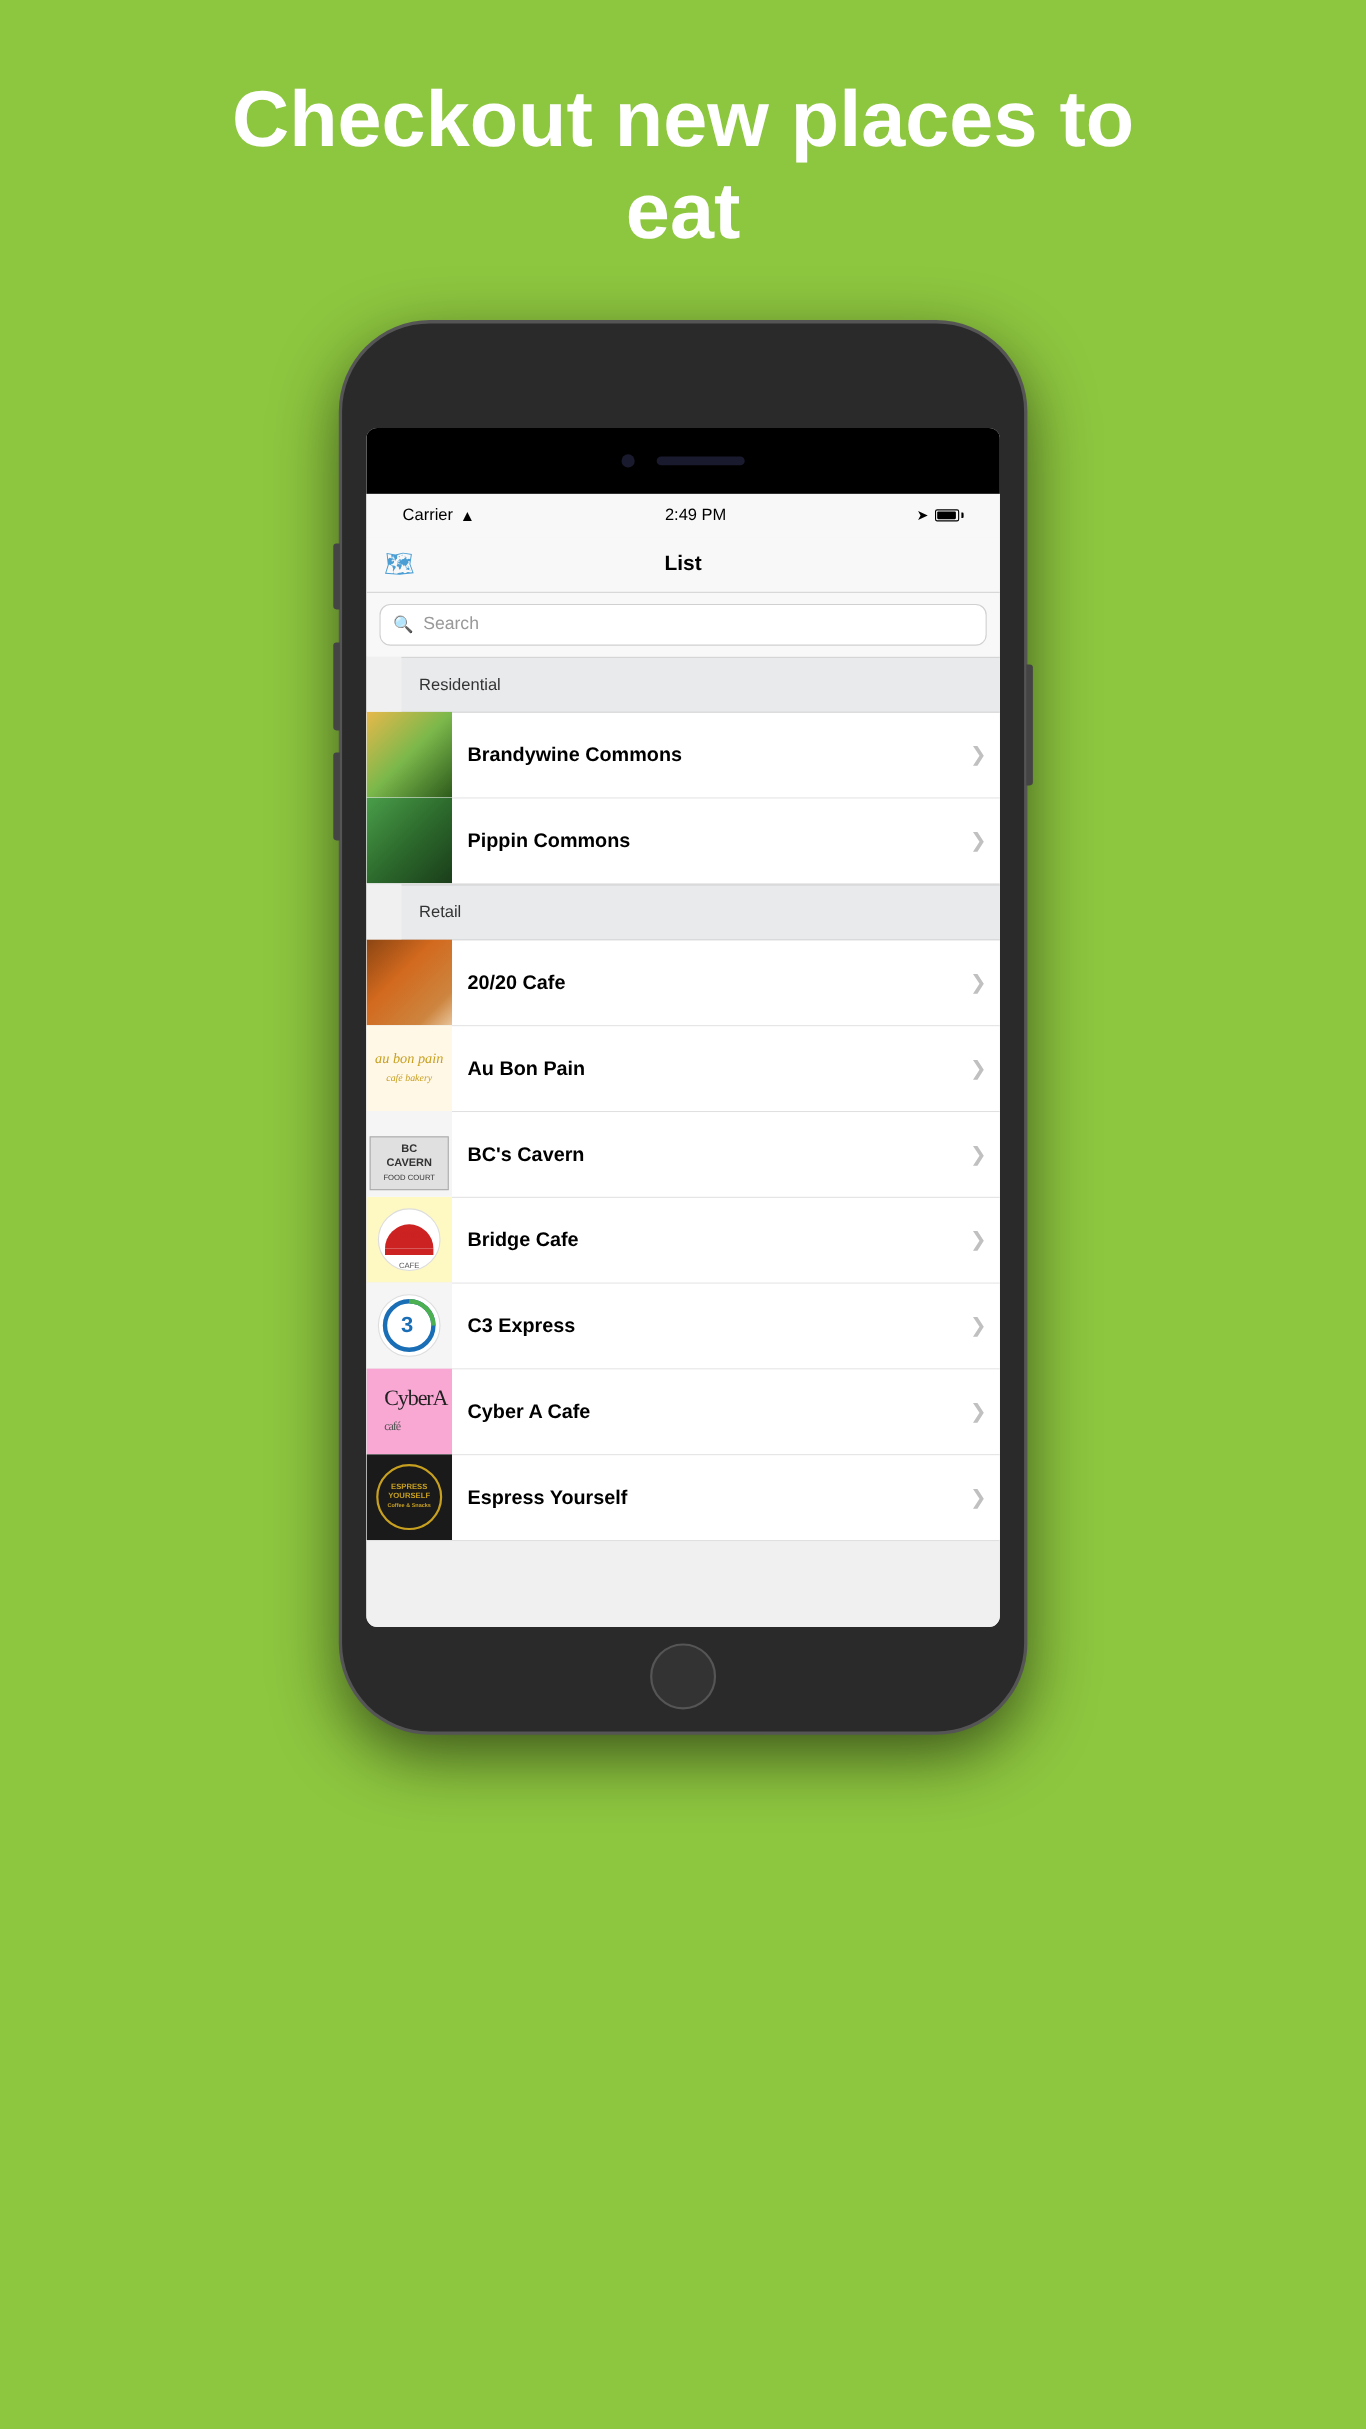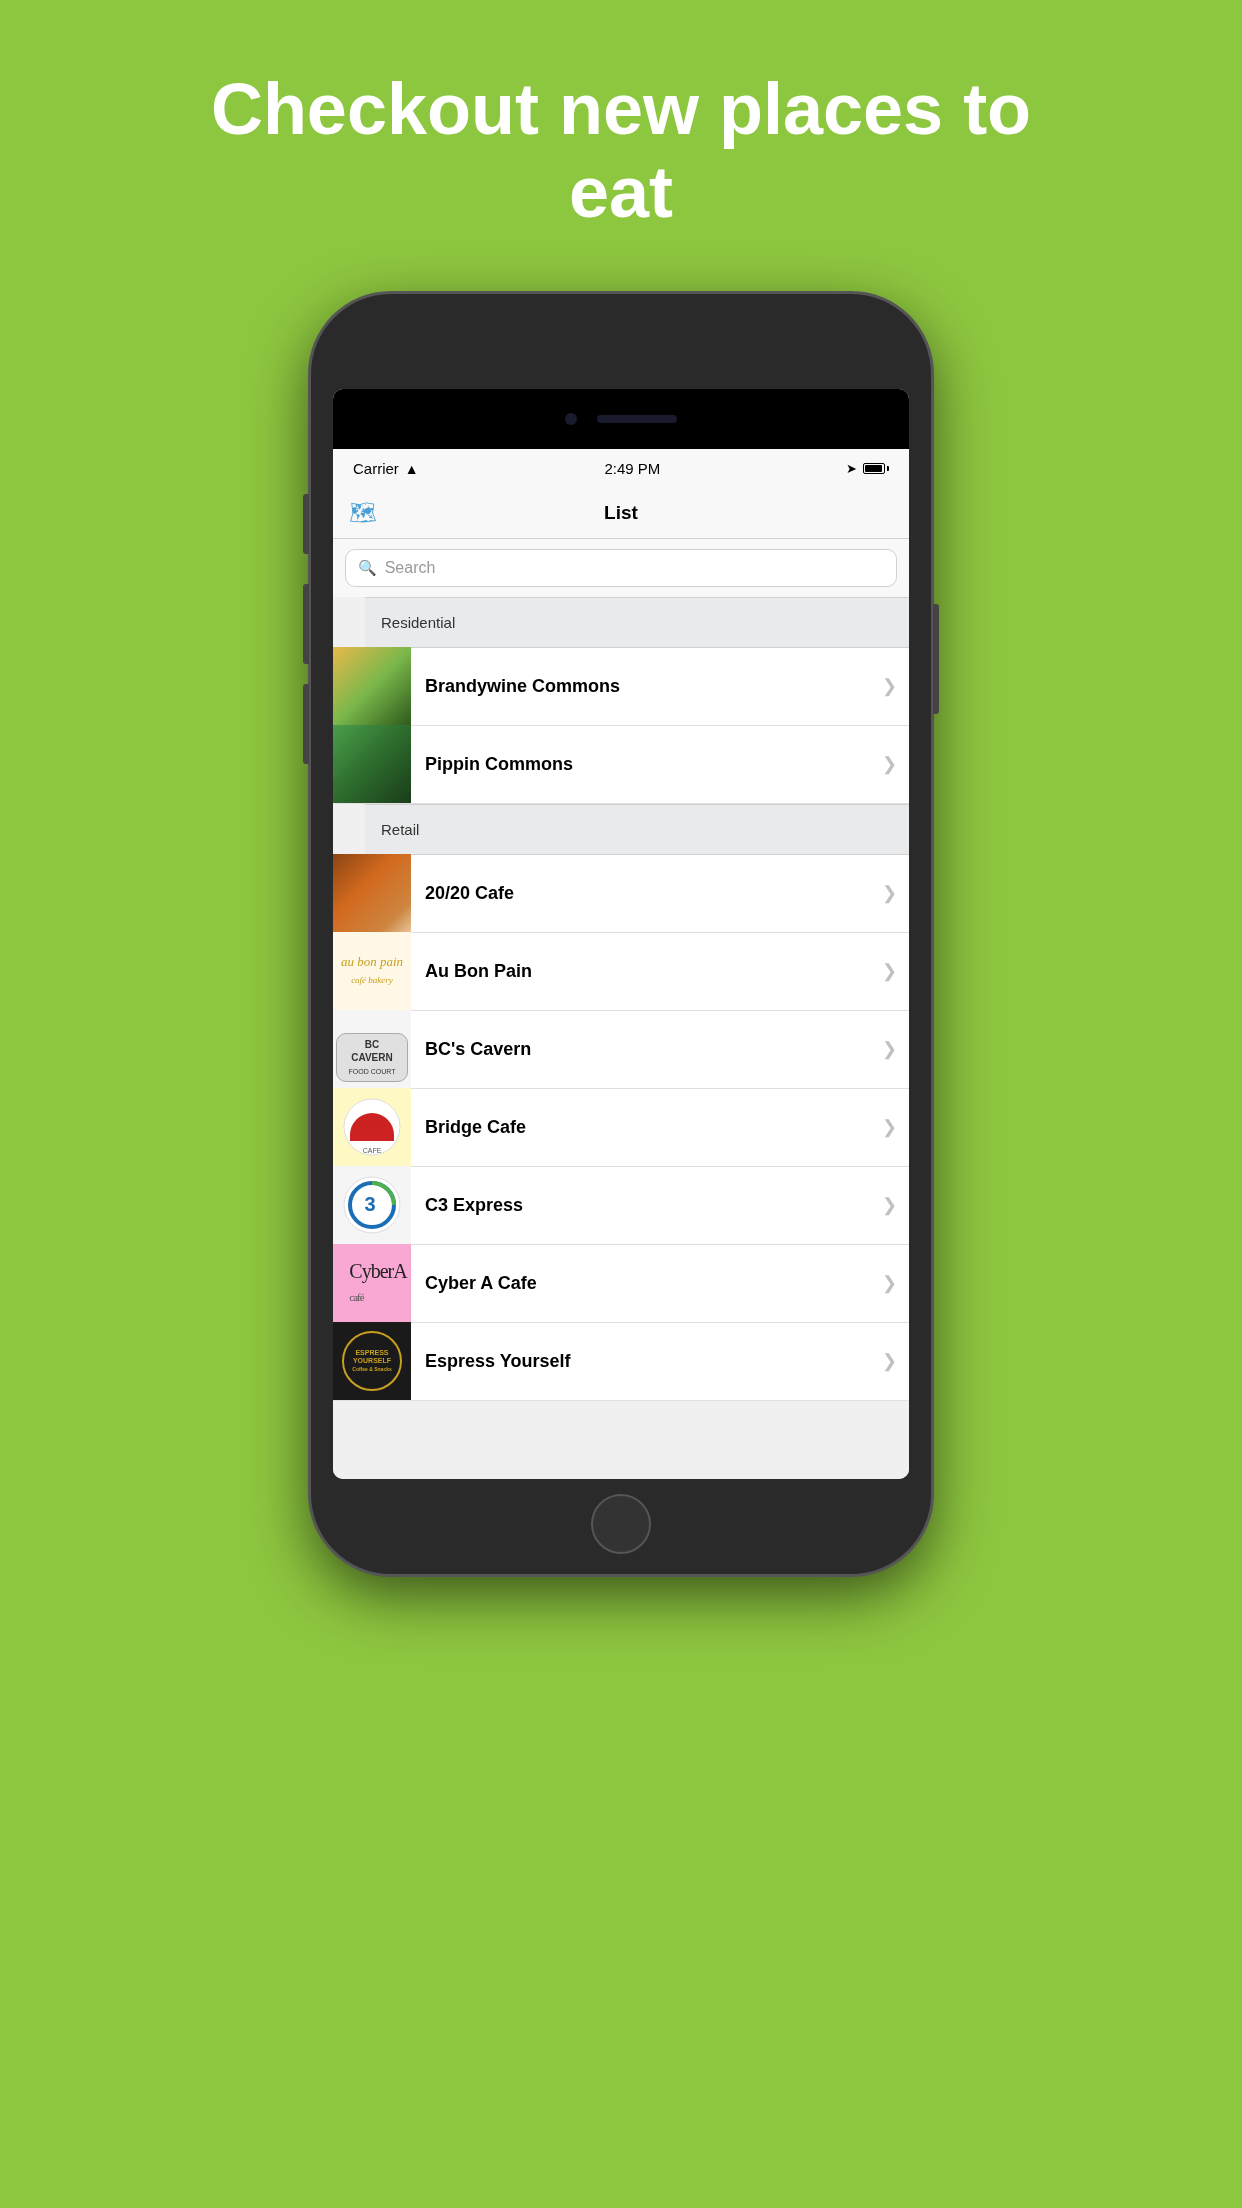--- a/index.html
+++ b/index.html
@@ -114,21 +114,21 @@
       border-radius: 4px;
     }
 
     
     .status-bar {
       background: #f8f8f8;
       height: 40px;
       display: flex;
       align-items: center;
       justify-content: space-between;
-      padding: 0 20px;
+      padding: 0 33px;
       flex-shrink: 0;
       font-size: 15px;
       font-weight: 500;
       color: #000;
     }
     .status-left {
       display: flex;
       align-items: center;
       gap: 6px;
     }
@@ -294,21 +294,21 @@
       background: #f5f5f5;
       width: 100%;
       height: 100%;
       display: flex;
       align-items: center;
       justify-content: center;
     }
     .bcc-badge {
       background: #e0e0e0;
       border: 1px solid #aaa;
-      border-radius: 10px;
+      border-radius: 0;
       padding: 4px 12px;
       font-size: 10px;
       font-weight: 700;
       color: #333;
       text-align: center;
       line-height: 1.3;
       margin-top: 16px;
     }
     .thumb-bridge {
       background: #fef9c3;

